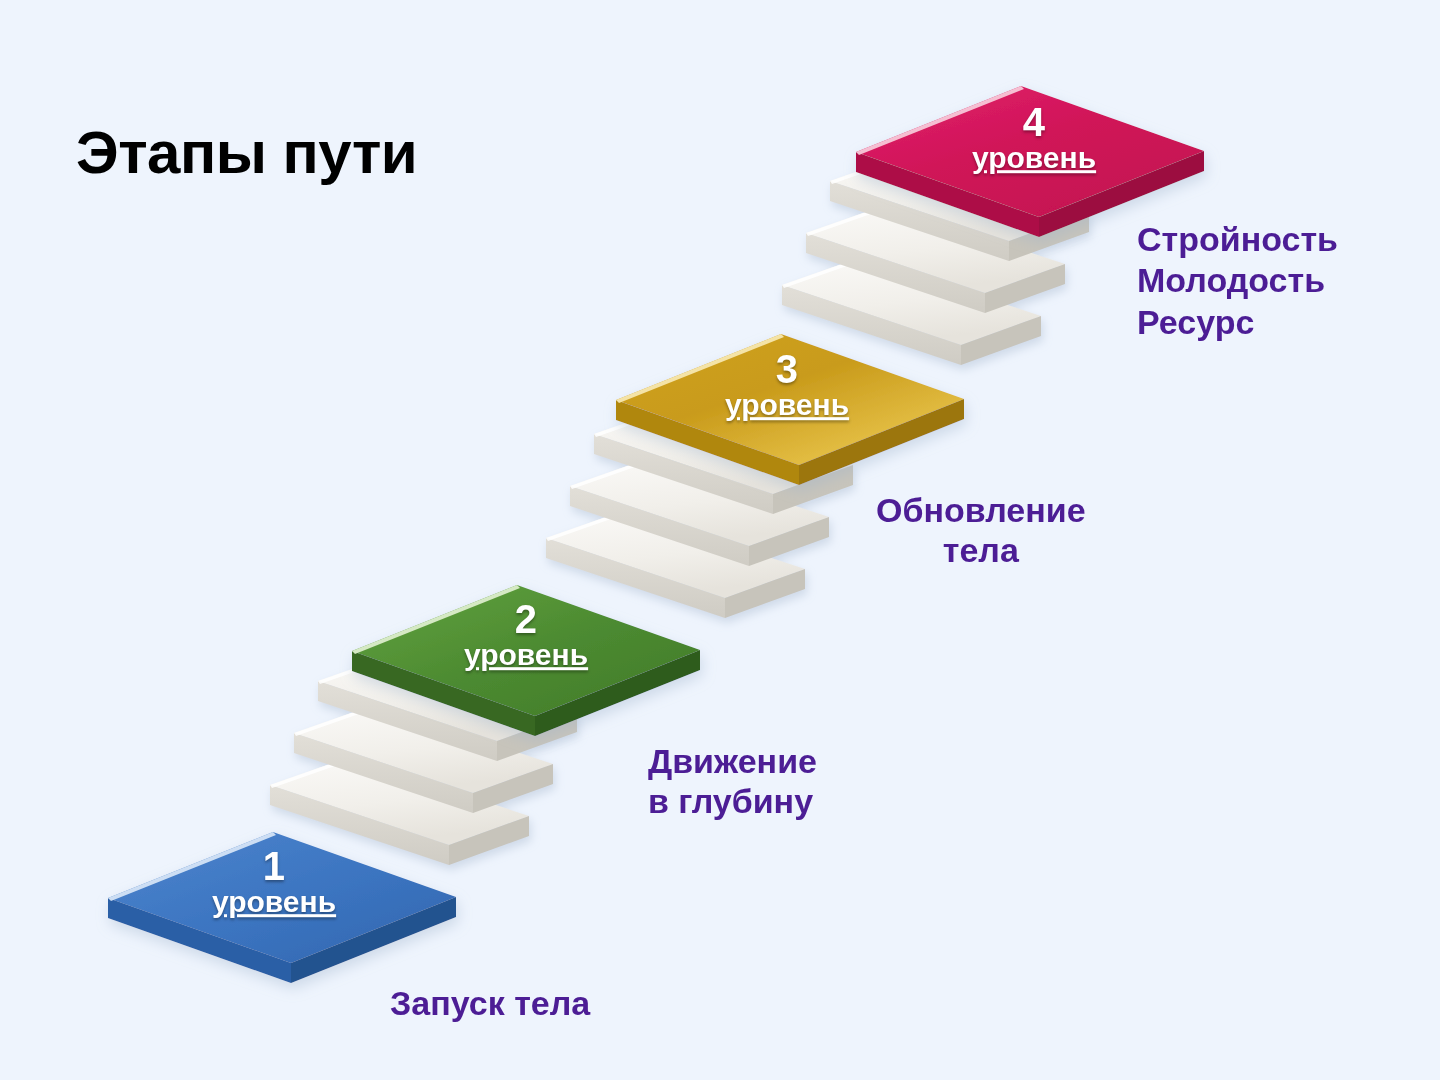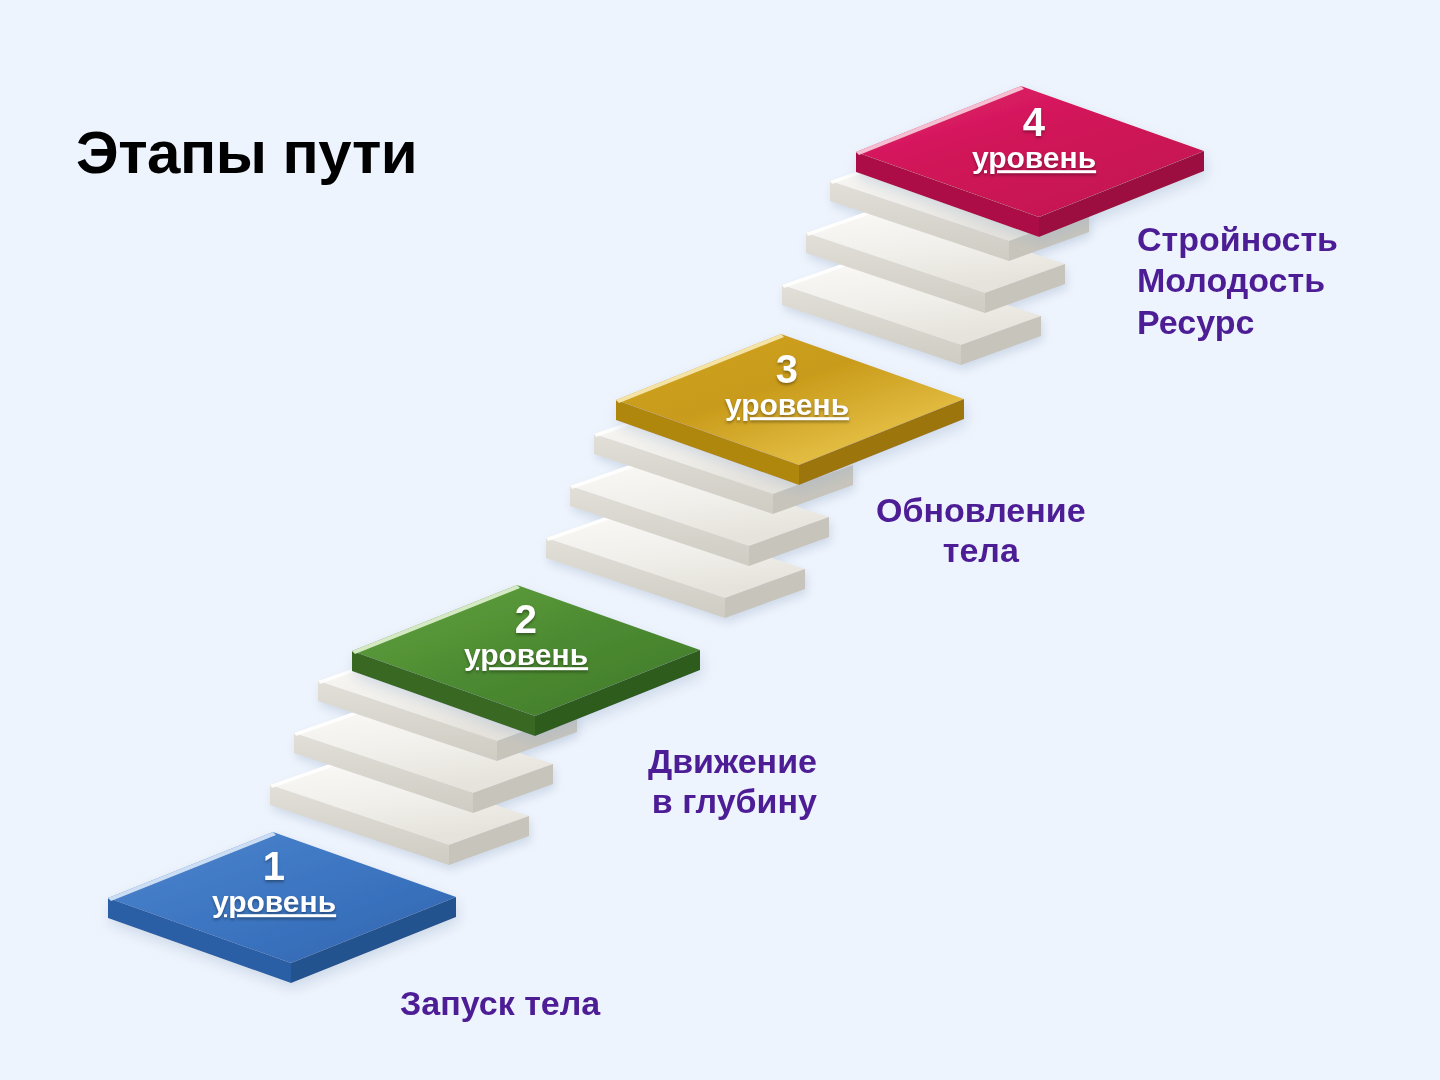--- a/index.html
+++ b/index.html
@@ -41,22 +41,22 @@
     white-space: nowrap;
   }
   
   .caption {
     font-size: 34px;
     font-weight: 700;
     color: #4c1d95;
     line-height: 1.18;
     white-space: pre-line;
   }
-  #caption-1 { left: 400px; top: 983px; }
-  #caption-2 { left: 648px; top: 741px; text-align: right; }
+  #caption-1 { left: 390px; top: 983px; }
+  #caption-2 { left: 648px; top: 741px; text-align: left; }
   #caption-3 { left: 876px; top: 490px; text-align: center; }
   #caption-4 {
     left: 1137px; top: 219px;
     text-align: left;
     line-height: 1.22;
   }
   
   .plat-label {
     position: absolute;
     z-index: 4;

